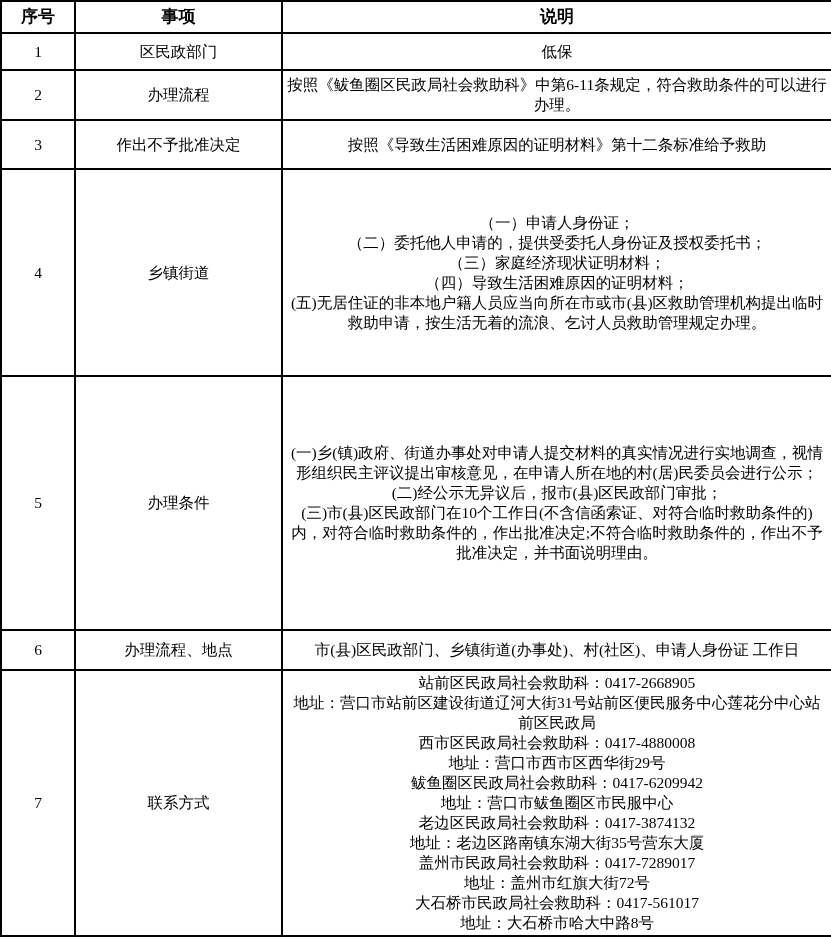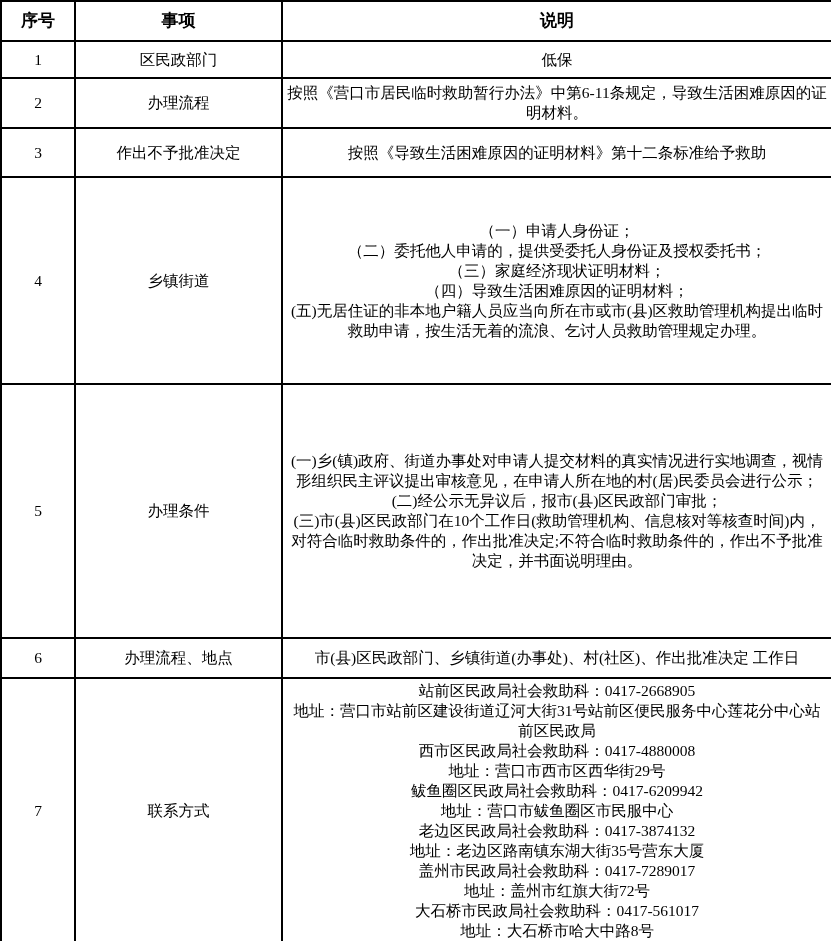--- a/index.html
+++ b/index.html
@@ -36,21 +36,21 @@
   .info-table td {
     font-size: 15.5px;
     line-height: 20px;
     white-space: pre-line;
   }
   
   col.col-no   { width: 74px;  }
   col.col-item { width: 207px; }
   col.col-desc { width: 550px; }
   
-  tr.rh-header { height: 40px;  }
+  tr.rh-header { height: 32px;  }
   tr.rh-1 { height: 37px;  }
   tr.rh-2 { height: 50px;  }
   tr.rh-3 { height: 49px;  }
   tr.rh-4 { height: 207px; }
   tr.rh-5 { height: 254px; }
   tr.rh-6 { height: 40px;  }
   tr.rh-7 { height: 260px; }
 </style>
 </head>
 <body>
@@ -71,47 +71,47 @@
     </thead>
     <tbody>
       <tr class="rh-1">
         <td>1</td>
         <td>区民政部门</td>
         <td>低保</td>
       </tr>
       <tr class="rh-2">
         <td>2</td>
         <td>办理流程</td>
-        <td>按照《营口市居民临时救助暂行办法》中第6-11条规定，导致生活困难原因的证明材料。</td>
+        <td>按照《鲅鱼圈区民政局社会救助科》中第6-11条规定，符合救助条件的可以进行办理。</td>
       </tr>
       <tr class="rh-3">
         <td>3</td>
         <td>作出不予批准决定</td>
         <td>按照《导致生活困难原因的证明材料》第十二条标准给予救助</td>
       </tr>
       <tr class="rh-4">
         <td>4</td>
         <td>乡镇街道</td>
         <td>（一）申请人身份证；
 （二）委托他人申请的，提供受委托人身份证及授权委托书；
 （三）家庭经济现状证明材料；
 （四）导致生活困难原因的证明材料；
 (五)无居住证的非本地户籍人员应当向所在市或市(县)区救助管理机构提出临时救助申请，按生活无着的流浪、乞讨人员救助管理规定办理。</td>
       </tr>
       <tr class="rh-5">
         <td>5</td>
         <td>办理条件</td>
         <td>(一)乡(镇)政府、街道办事处对申请人提交材料的真实情况进行实地调查，视情形组织民主评议提出审核意见，在申请人所在地的村(居)民委员会进行公示；
 (二)经公示无异议后，报市(县)区民政部门审批；
-(三)市(县)区民政部门在10个工作日(救助管理机构、信息核对等核查时间)内，对符合临时救助条件的，作出批准决定;不符合临时救助条件的，作出不予批准决定，并书面说明理由。</td>
+(三)市(县)区民政部门在10个工作日(不含信函索证、对符合临时救助条件的)内，对符合临时救助条件的，作出批准决定;不符合临时救助条件的，作出不予批准决定，并书面说明理由。</td>
       </tr>
       <tr class="rh-6">
         <td>6</td>
         <td>办理流程、地点</td>
-        <td>市(县)区民政部门、乡镇街道(办事处)、村(社区)、作出批准决定 工作日</td>
+        <td>市(县)区民政部门、乡镇街道(办事处)、村(社区)、申请人身份证 工作日</td>
       </tr>
       <tr class="rh-7">
         <td>7</td>
         <td>联系方式</td>
         <td>站前区民政局社会救助科：0417-2668905
 地址：营口市站前区建设街道辽河大街31号站前区便民服务中心莲花分中心站前区民政局
 西市区民政局社会救助科：0417-4880008
 地址：营口市西市区西华街29号
 鲅鱼圈区民政局社会救助科：0417-6209942
 地址：营口市鲅鱼圈区市民服中心

